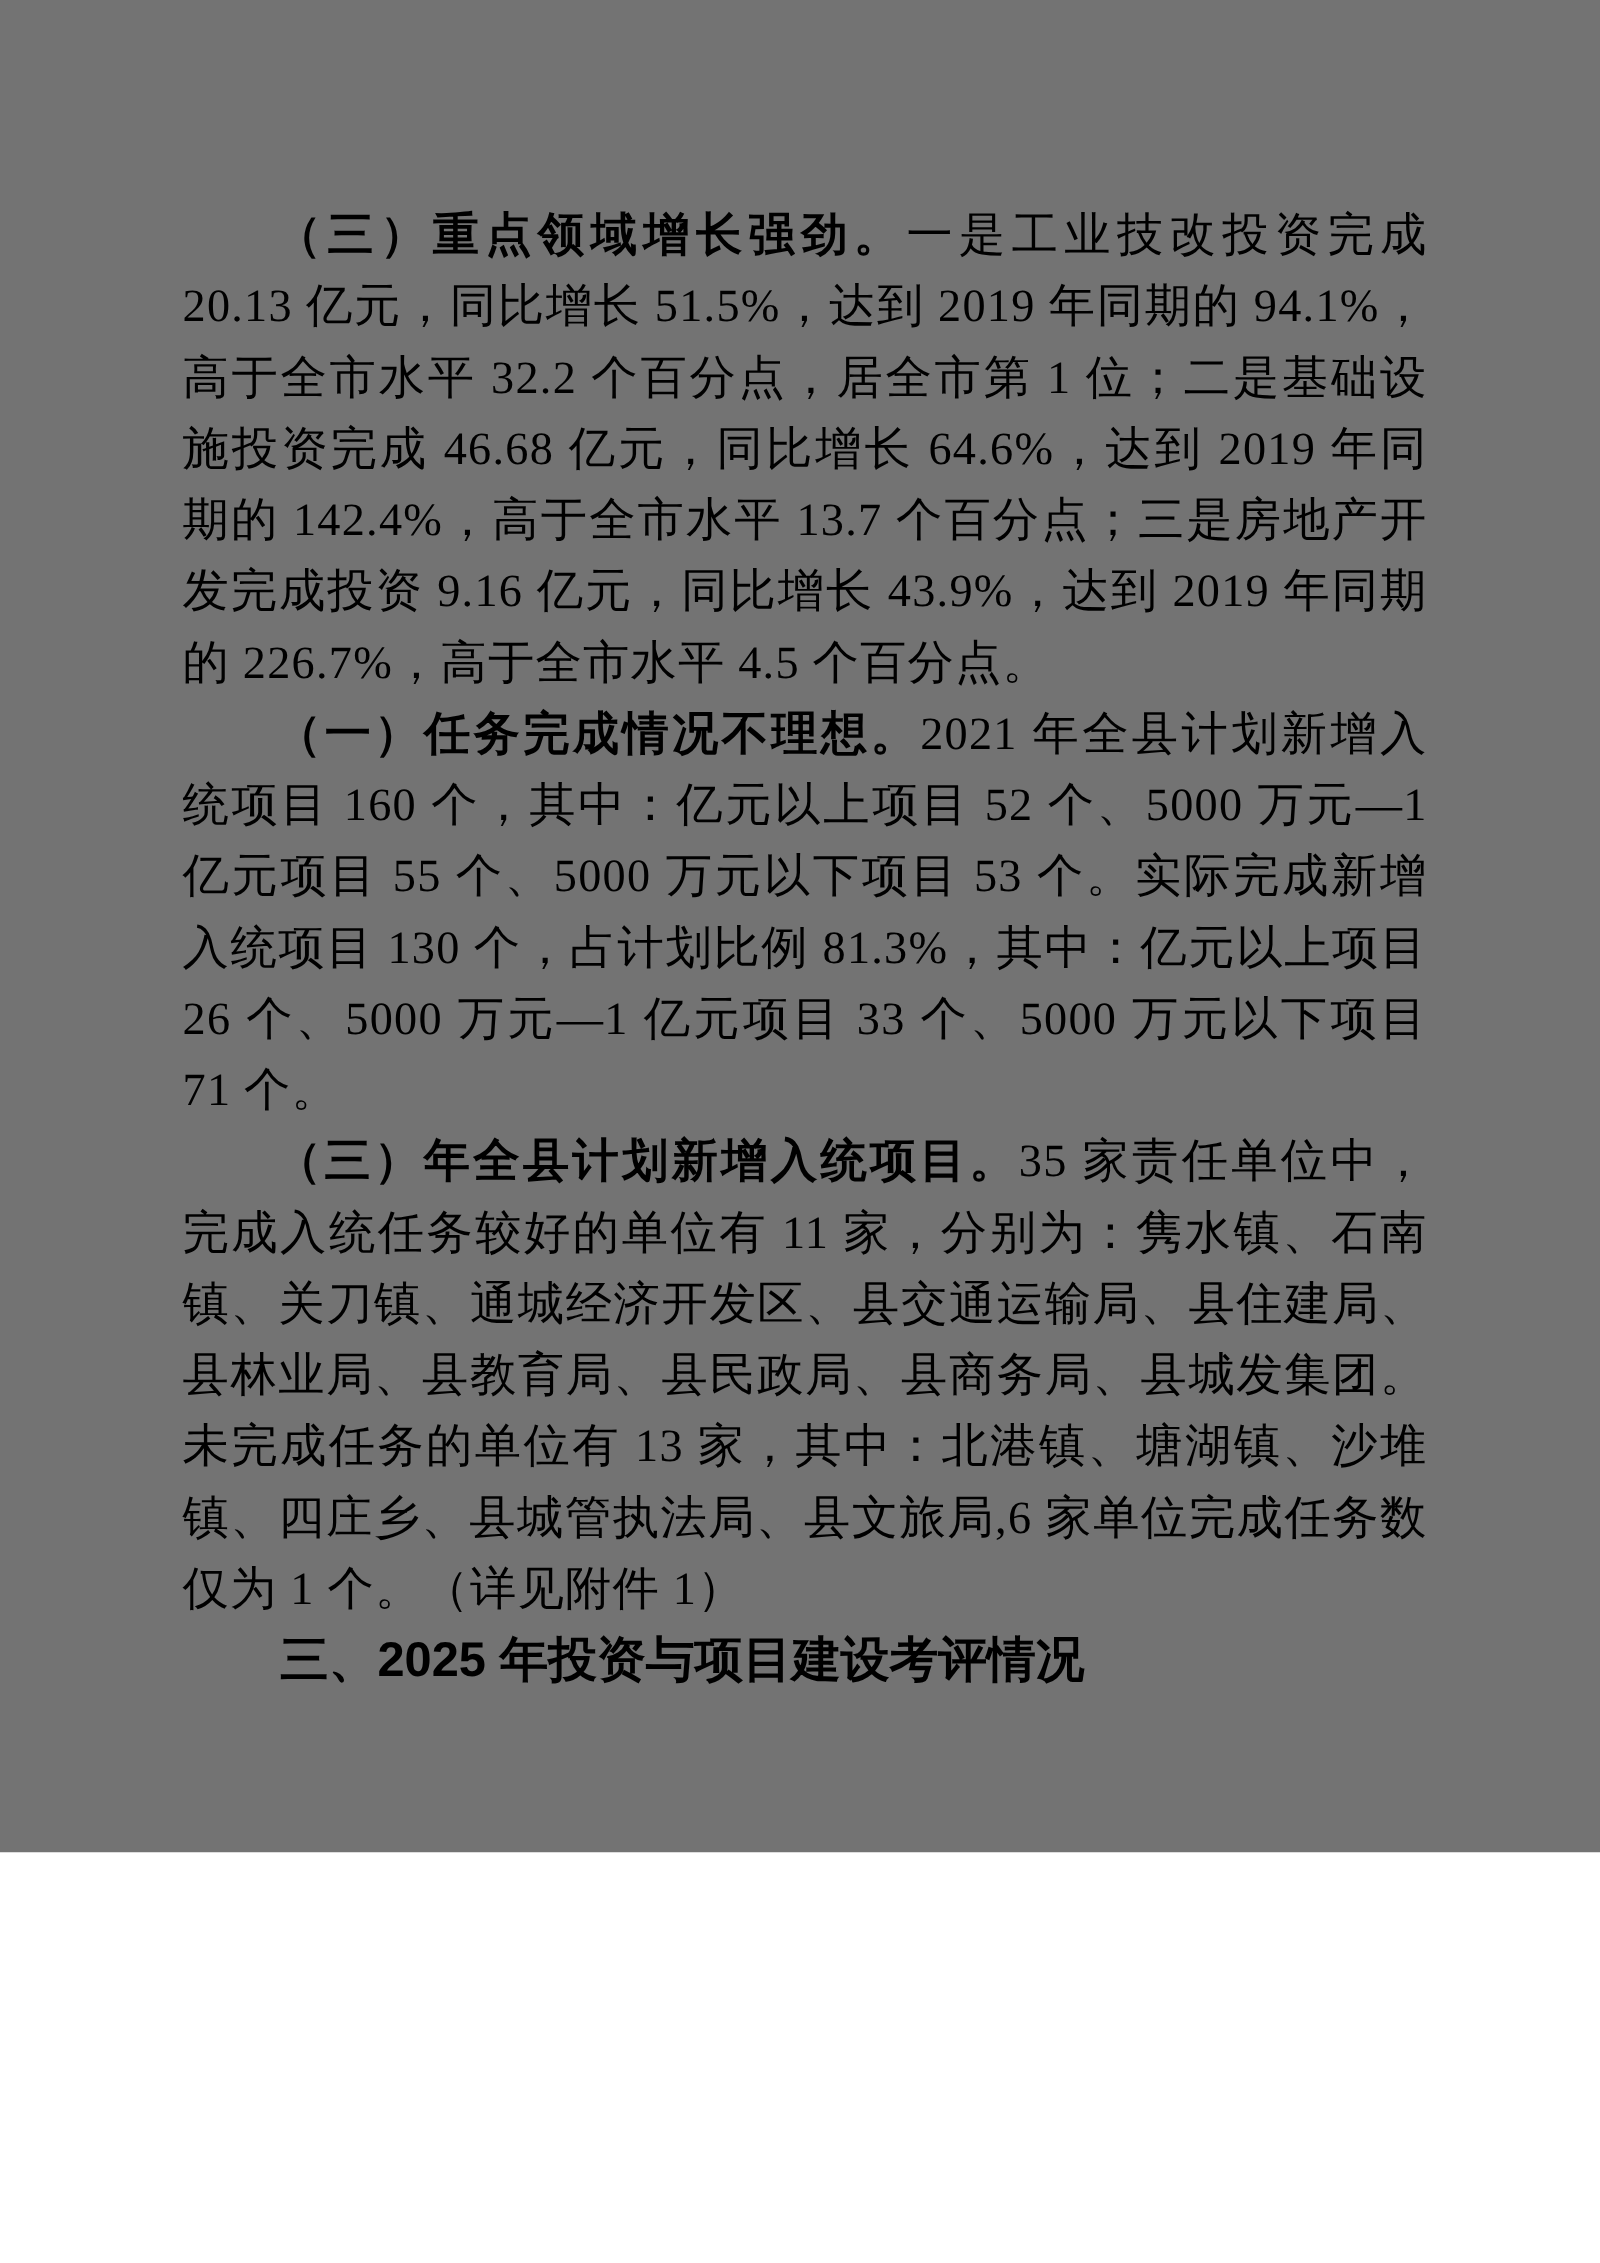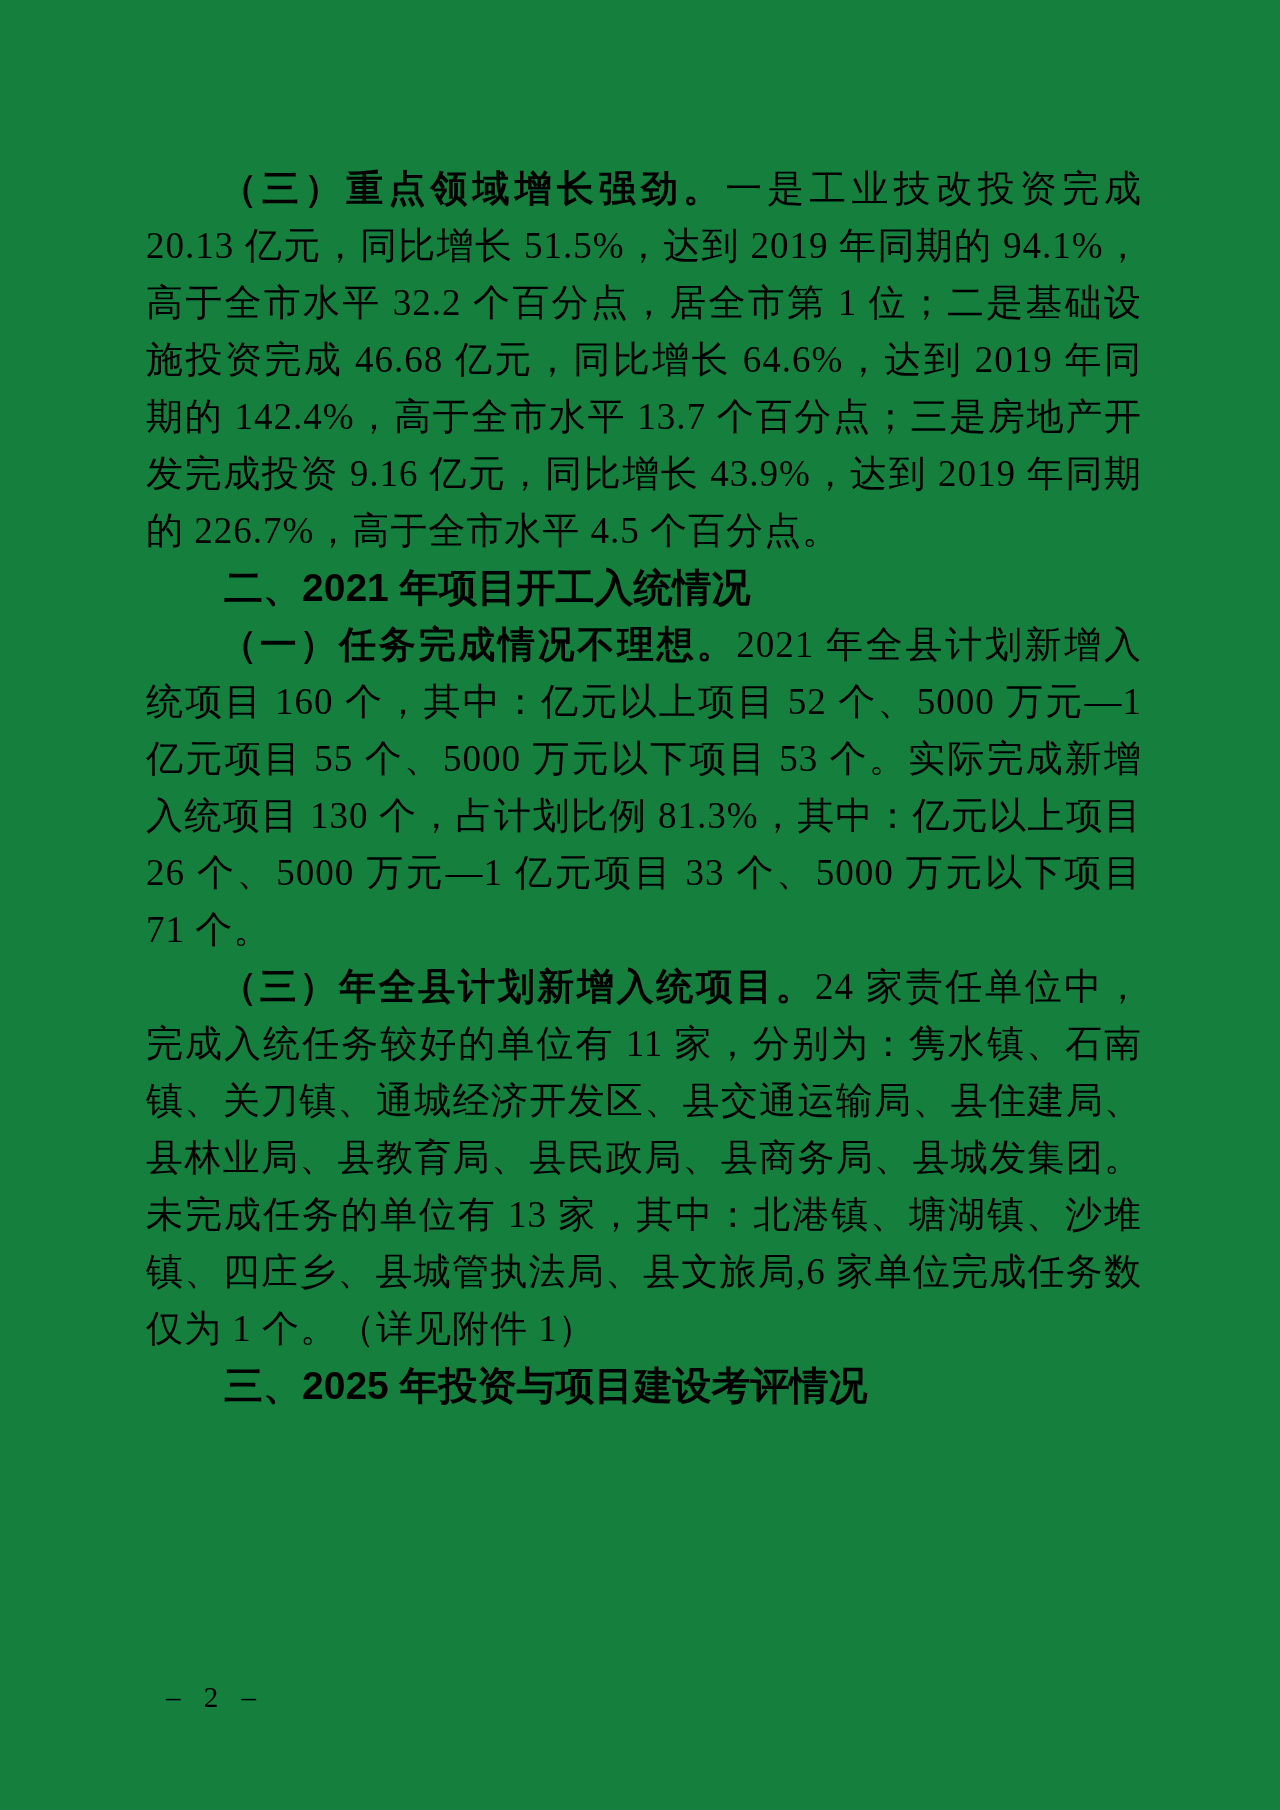--- a/index.html
+++ b/index.html
@@ -3,22 +3,22 @@
 <meta charset="utf-8">
 <style>
   html, body {
     margin: 0;
     padding: 0;
     background: #ffffff;
   }
   .page {
     position: relative;
     width: 1280px;
-    height: 1810px;
-    background: #15803d;
+    height: 1482px;
+    background: #737373;
     color: #000000;
     font-family: "Liberation Serif", "DejaVu Serif", serif;
     overflow: hidden;
   }
   .content {
     position: absolute;
     left: 146px;
     top: 160px;
     width: 996px;
     font-size: 37px;
@@ -52,19 +52,18 @@
     font-family: "Liberation Serif", "DejaVu Serif", serif;
     color: #000000;
   }
 </style>
 </head>
 <body>
 
 <div class="page">
   <main class="content" id="content">
       <p class="para"><span class="lead">（三）重点领域增长强劲。</span><span>一是工业技改投资完成 20.13 亿元，同比增长 51.5%，达到 2019 年同期的 94.1%，高于全市水平 32.2 个百分点，居全市第 1 位；二是基础设施投资完成 46.68 亿元，同比增长 64.6%，达到 2019 年同期的 142.4%，高于全市水平 13.7 个百分点；三是房地产开发完成投资 9.16 亿元，同比增长 43.9%，达到 2019 年同期的 226.7%，高于全市水平 4.5 个百分点。</span></p>
-      <div class="heading">二、2021 年项目开工入统情况</div>
       <p class="para"><span class="lead">（一）任务完成情况不理想。</span><span>2021 年全县计划新增入统项目 160 个，其中：亿元以上项目 52 个、5000 万元—1 亿元项目 55 个、5000 万元以下项目 53 个。实际完成新增入统项目 130 个，占计划比例 81.3%，其中：亿元以上项目 26 个、5000 万元—1 亿元项目 33 个、5000 万元以下项目 71 个。</span></p>
-      <p class="para"><span class="lead">（三）年全县计划新增入统项目。</span><span>24 家责任单位中，完成入统任务较好的单位有 11 家，分别为：隽水镇、石南镇、关刀镇、通城经济开发区、县交通运输局、县住建局、县林业局、县教育局、县民政局、县商务局、县城发集团。未完成任务的单位有 13 家，其中：北港镇、塘湖镇、沙堆镇、四庄乡、县城管执法局、县文旅局,6 家单位完成任务数仅为 1 个。（详见附件 1）</span></p>
+      <p class="para"><span class="lead">（三）年全县计划新增入统项目。</span><span>35 家责任单位中，完成入统任务较好的单位有 11 家，分别为：隽水镇、石南镇、关刀镇、通城经济开发区、县交通运输局、县住建局、县林业局、县教育局、县民政局、县商务局、县城发集团。未完成任务的单位有 13 家，其中：北港镇、塘湖镇、沙堆镇、四庄乡、县城管执法局、县文旅局,6 家单位完成任务数仅为 1 个。（详见附件 1）</span></p>
       <div class="heading">三、2025 年投资与项目建设考评情况</div>
     </main>
   <div class="page-number">– 2 –</div>
 </div>
 
 </body></html>

